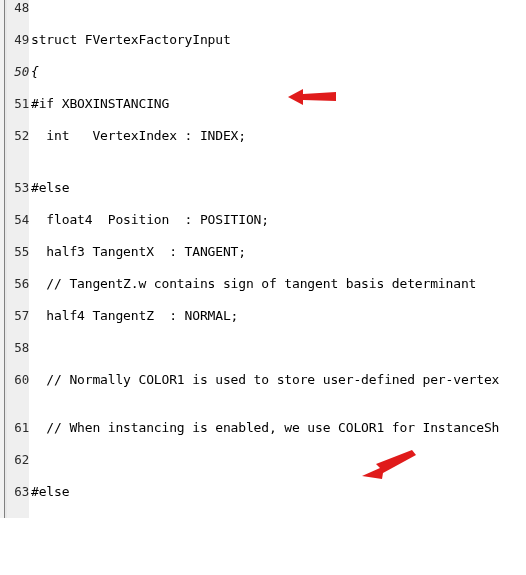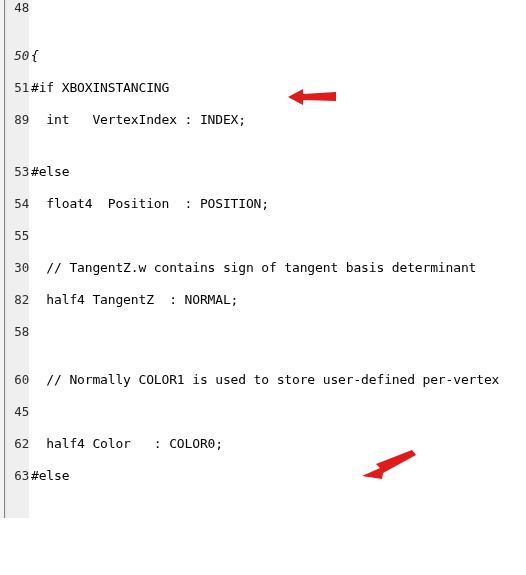--- a/index.html
+++ b/index.html
@@ -111,32 +111,33 @@
 
 <div id="editor">
 
   <div class="left-strip"></div>
   <div class="left-divider" style="background: rgb(128, 128, 128);"></div>
   <div class="left-divider2"></div>
   <div class="gutter-bg" style="background: rgb(239, 239, 239);"></div>
 
   <div class="code-area" id="code-area">
       <div class="line" style="top: 0px;"><span class="lnum">48</span><span class="ltext"></span></div>
+      <div class="line" style="top: 16px;"><span class="lnum">49</span><span class="ltext">struct FVertexFactoryInput</span></div>
       <div class="line" style="top: 32px; font-style: italic;"><span class="lnum">50</span><span class="ltext">{</span></div>
       <div class="line" style="top: 48px;"><span class="lnum">51</span><span class="ltext">#if XBOXINSTANCING</span></div>
-      <div class="line" style="top: 64px;"><span class="lnum">89</span><span class="ltext">  int   VertexIndex : INDEX;</span></div>
+      <div class="line" style="top: 64px;"><span class="lnum">52</span><span class="ltext">  int   VertexIndex : INDEX;</span></div>
       <div class="line" style="top: 80px; margin-top: 20px;"><span class="lnum">53</span><span class="ltext">#else</span></div>
       <div class="line" style="top: 96px;"><span class="lnum">54</span><span class="ltext">  float4  Position  : POSITION;</span></div>
-      <div class="line" style="top: 112px;"><span class="lnum">55</span></div>
-      <div class="line" style="top: 128px;"><span class="lnum">30</span><span class="ltext">  // TangentZ.w contains sign of tangent basis determinant</span></div>
-      <div class="line" style="top: 144px;"><span class="lnum">82</span><span class="ltext">  half4 TangentZ  : NORMAL;</span></div>
+      <div class="line" style="top: 112px;"><span class="lnum">55</span><span class="ltext">  half3 TangentX  : TANGENT;</span></div>
+      <div class="line" style="top: 128px;"><span class="lnum">56</span><span class="ltext">  // TangentZ.w contains sign of tangent basis determinant</span></div>
+      <div class="line" style="top: 144px;"><span class="lnum">57</span><span class="ltext">  half4 TangentZ  : NORMAL;</span></div>
       <div class="line" style="top: 160px;"><span class="lnum">58</span><span class="ltext"></span></div>
-      <div class="line" style="top: 192px;"><span class="lnum">60</span><span class="ltext">  // Normally COLOR1 is used to store user-defined per-vertex</span></div>
-      <div class="line" style="top: 208px;"><span class="lnum">45</span></div>
-      <div class="line" style="top: 224px; text-decoration: underline;"><span class="lnum">62</span><span class="ltext">  half4 Color   : COLOR0;</span></div>
+      <div class="line" style="top: 176px;"><span class="lnum">60</span><span class="ltext">  // Normally COLOR1 is used to store user-defined per-vertex</span></div>
+      <div class="line" style="top: 208px;"><span class="lnum">61</span><span class="ltext">  // When instancing is enabled, we use COLOR1 for InstanceSh</span></div>
+      <div class="line" style="top: 224px; text-decoration: underline;"><span class="lnum">62</span></div>
       <div class="line" style="top: 240px;"><span class="lnum">63</span><span class="ltext">#else</span></div>
       <div class="line" style="top: 272px;"><span class="lnum">65</span><span class="ltext">#endif</span></div>
     </div>
 
   <svg class="arrow" id="arrow-1" width="52" height="24" viewBox="0 0 52 24">
     <polygon points="2,11 17,3 17,8 50,6 50,15 17,14 17,19" fill="#e01b1b"></polygon>
   </svg>
 
   <svg class="arrow" id="arrow-2" width="64" height="34" viewBox="0 0 64 34">
     <polygon points="4,28 22,20 18,16 54,2 58,7 25,25 24,31" fill="#e01b1b"></polygon>

